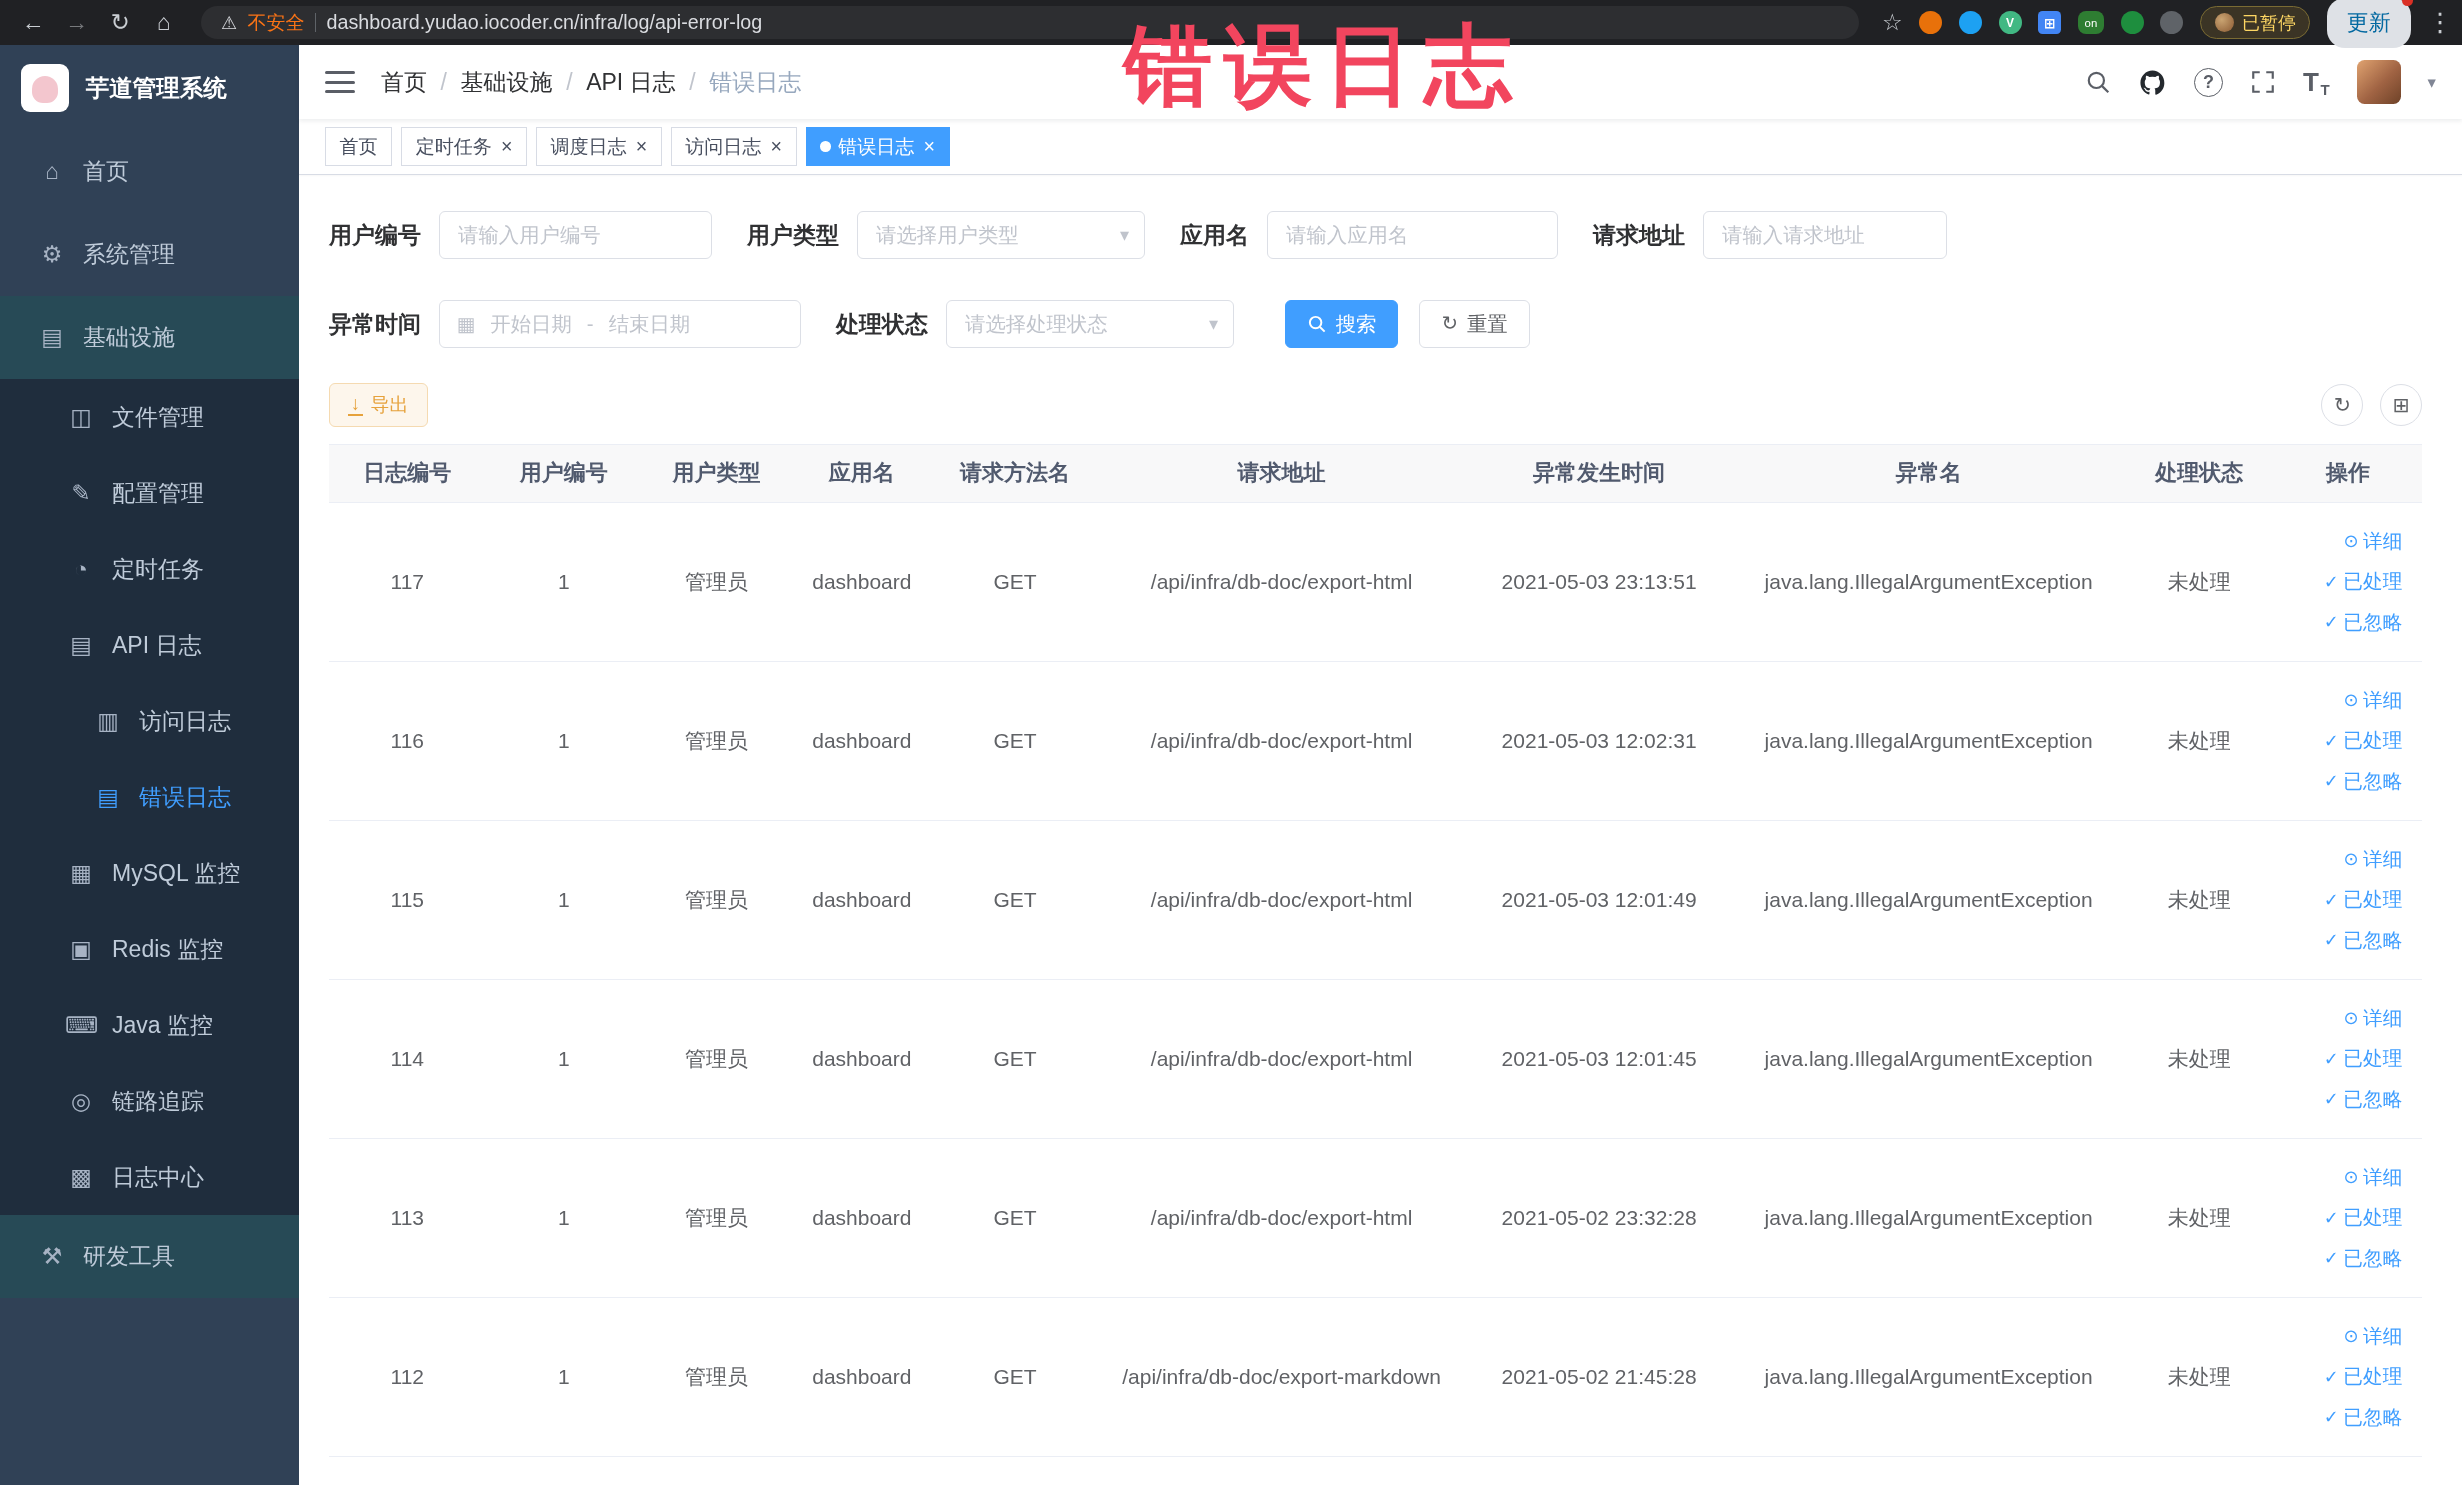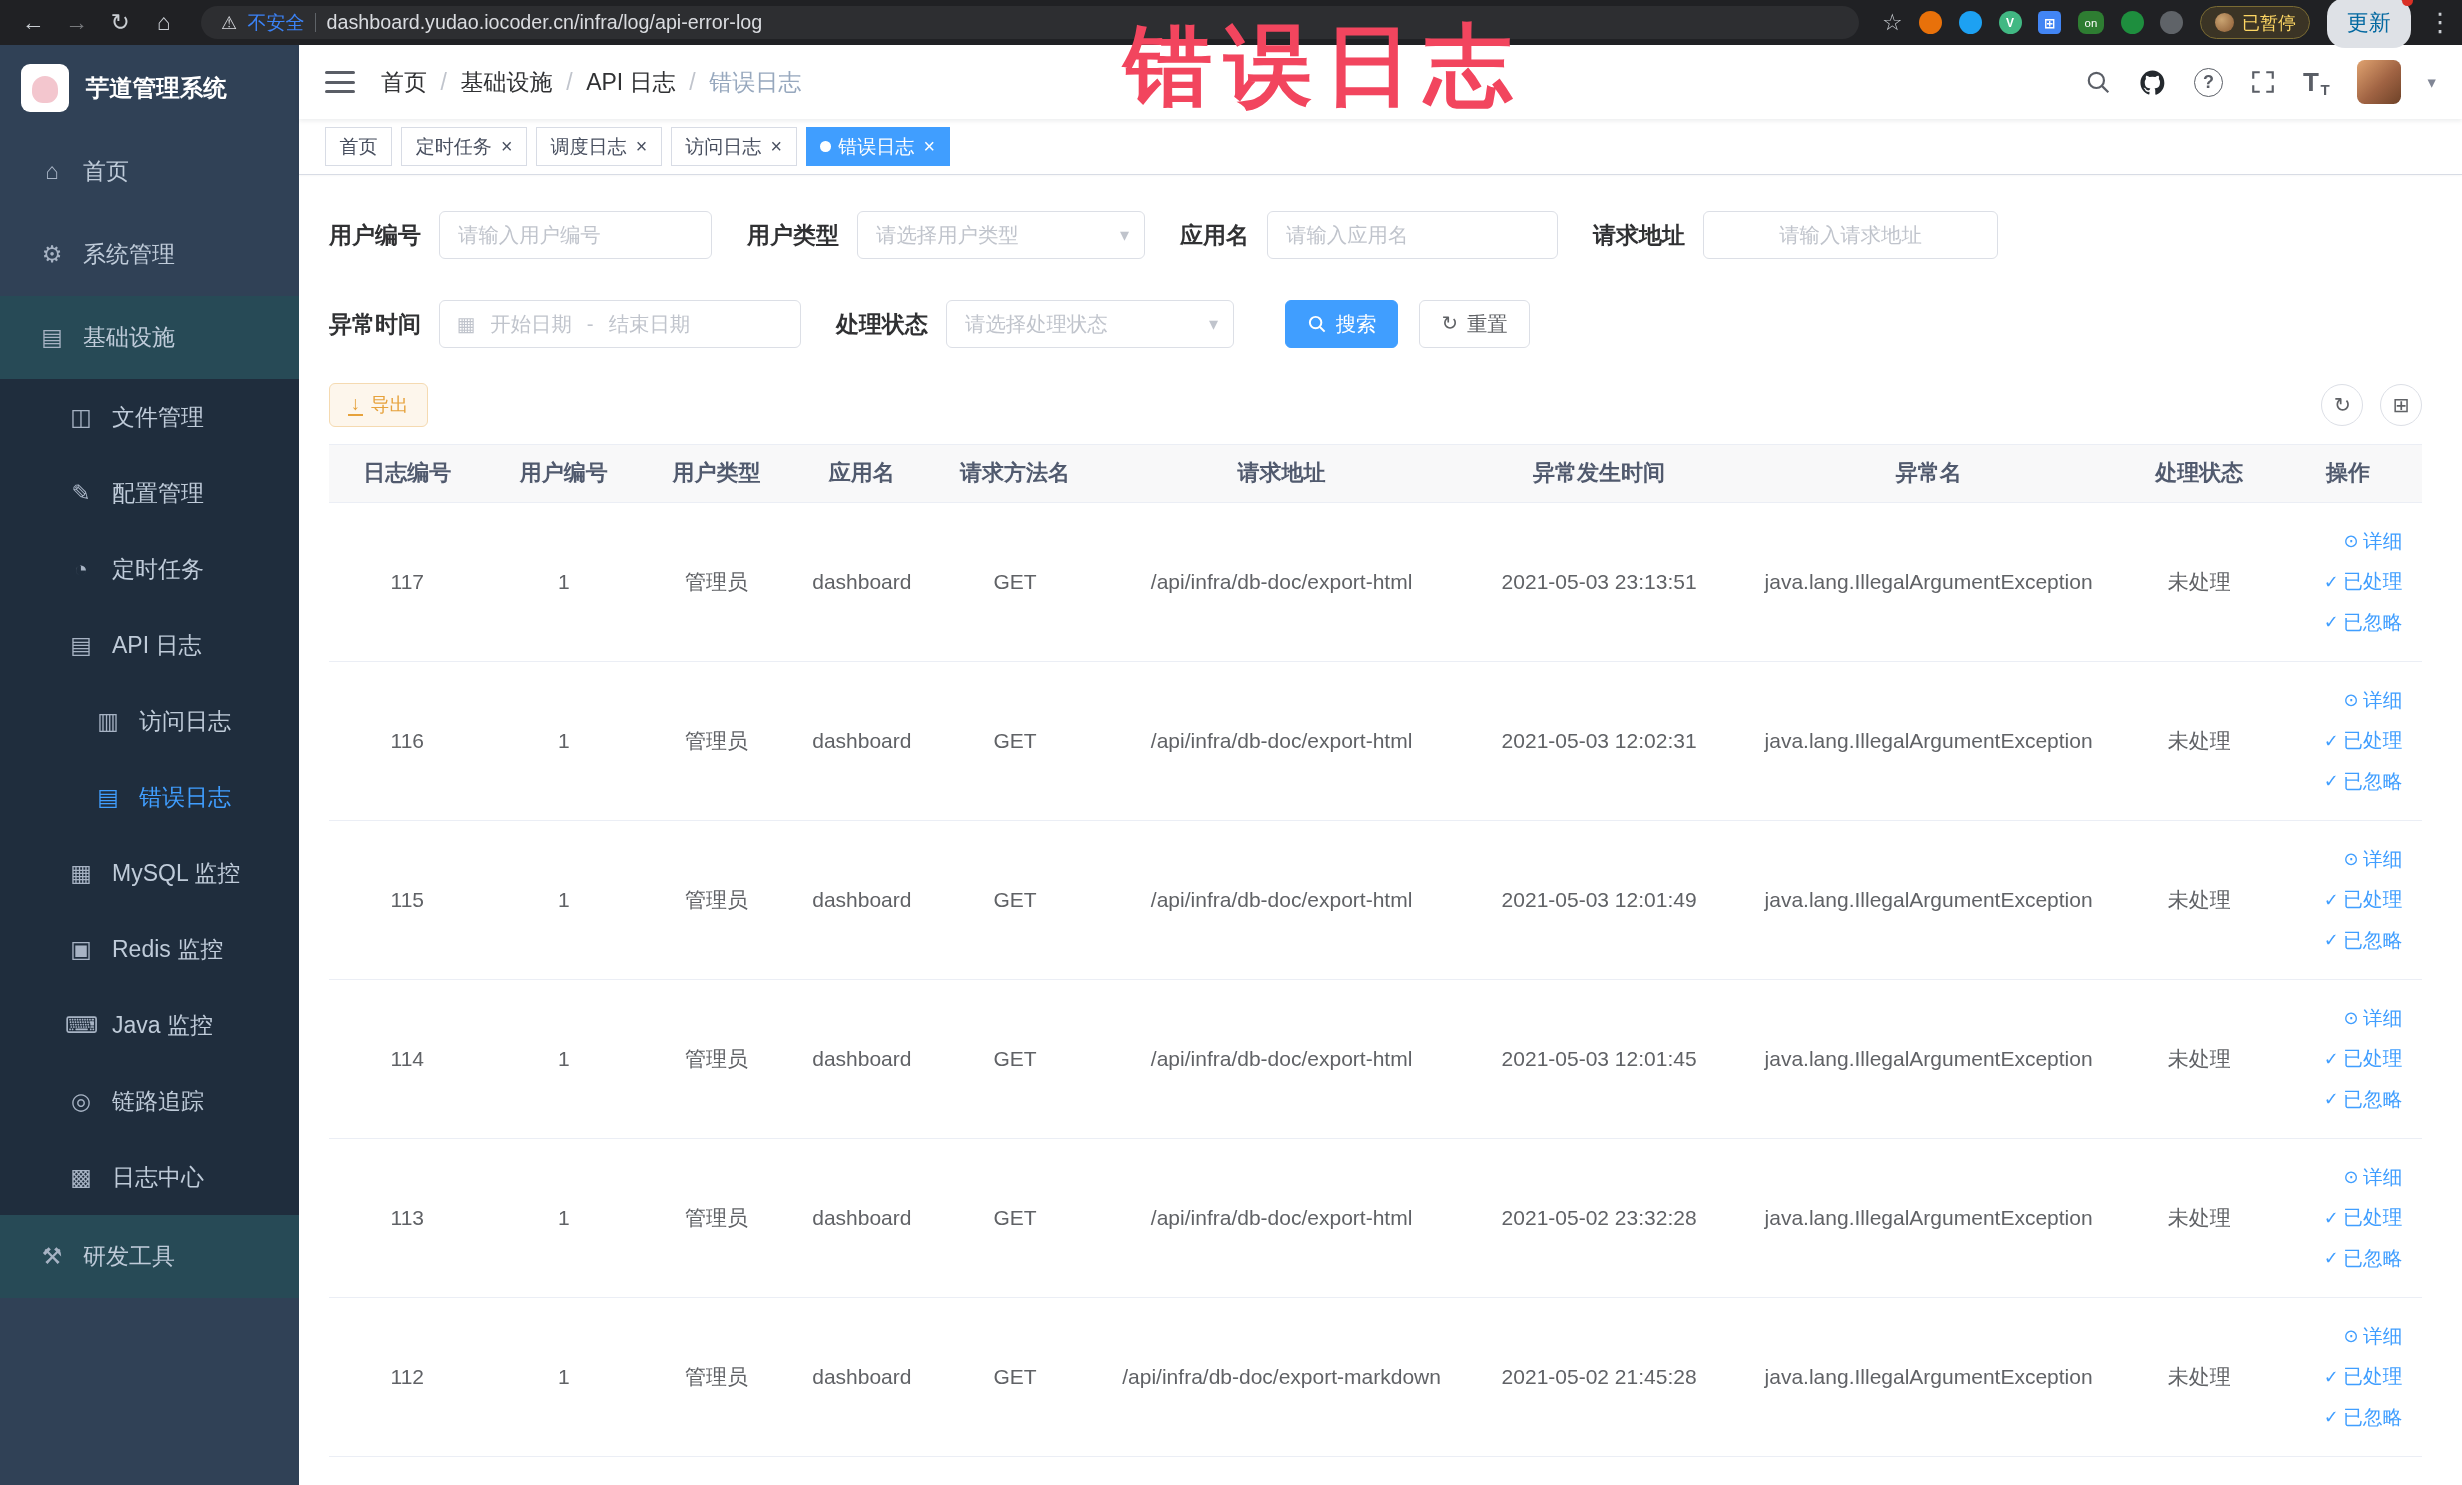--- a/index.html
+++ b/index.html
@@ -9,21 +9,21 @@
 
   
   .browser-bar { position:absolute; top:0; left:0; width:100%; height:45px; background:#202124;
     display:flex; align-items:center; padding:0 13.6px; gap:4.5px; z-index:10; }
   .nav-ic { color:#c9cdd2; font-size:23px; width:39px; height:36px; display:flex; align-items:center;
     justify-content:center; border-radius:50%; cursor:pointer; }
   .nav-ic.dim { color:#77797c; }
   .addr-bar { flex:1; height:33px; background:#2d2e31; border-radius:16.7px; display:flex; align-items:center;
     padding:0 19.7px; gap:10.6px; margin:0 13.6px; min-width:0; cursor:text; }
   .warn-ic { color:#dadce0; font-size:18px; }
-  .sec-label { color:#3b82f6; font-size:19px; white-space:nowrap; }
+  .sec-label { color:#f97316; font-size:19px; white-space:nowrap; }
   .addr-sep { width:0.8px; height:19.7px; background:#5f6368; }
   .url-text { color:#dadce0; font-size:19.7px; white-space:nowrap; overflow:hidden; text-overflow:ellipsis; }
   .chrome-right { display:flex; align-items:center; gap:16.7px; padding:0 4.5px; }
   .star { color:#c9cdd2; font-size:23px; cursor:pointer; }
   .ext { width:23px; height:23px; border-radius:50%; display:flex; align-items:center; justify-content:center;
     font-size:12px; color:#fff; font-weight:bold; cursor:pointer; }
   .ext-orange { background:#e8710a; }
   .ext-drop { background:#1da1f2; }
   .ext-vue { background:#41b883; }
   .ext-grid { background:#4285f4; border-radius:4.5px; font-size:13.6px; }
@@ -90,21 +90,21 @@
 
   
   .content { padding:36px 40px 0 30px; }
   .filter-row { display:flex; align-items:center; margin-bottom:41px; }
   .filter-row.second { margin-bottom:35px; }
   .f-group { display:flex; align-items:center; margin-right:35px; }
   .f-label { font-size:23px; font-weight:700; color:#303133; margin-right:18px; white-space:nowrap; }
   .f-input { height:48px; border:0.8px solid #dcdfe6; border-radius:6px; padding:0 18px; font-size:20.4px;
     color:#606266; outline:none; background:#fff; font-family:inherit; }
   .f-input::placeholder { color:#c0c4cc; }
-  .w360 { width:273px; } .w380 { width:288px; } .w385 { width:291px; } .w390 { width:295px;text-align:center; }
+  .w360 { width:273px; } .w380 { width:288px; } .w385 { width:291px; } .w390 { width:244px; }
   .f-select { height:48px; border:0.8px solid #dcdfe6; border-radius:6px; display:flex; align-items:center;
     justify-content:space-between; padding:0 15px 0 18px; font-size:20.4px; color:#c0c4cc; background:#fff; cursor:pointer; }
   .caret2 { color:#c0c4cc; font-size:18px; margin-left:9px; }
   .f-range { width:362px; height:48px; border:0.8px solid #dcdfe6; border-radius:6px; display:flex;
     align-items:center; padding:0 16.7px; font-size:20.4px; color:#c0c4cc; gap:15px; background:#fff; cursor:pointer; }
   .cal { color:#c0c4cc; font-size:19.7px; }
   .range-sep { color:#c0c4cc; }
   .btn { display:inline-flex; align-items:center; gap:9px; height:48px; padding:0 21px; border-radius:6px;
     font-size:20.4px; border:0.8px solid transparent; cursor:pointer; font-family:inherit; }
   .btn.primary { background:#409eff; color:#fff; border-color:#409eff; margin-left:16px; }

